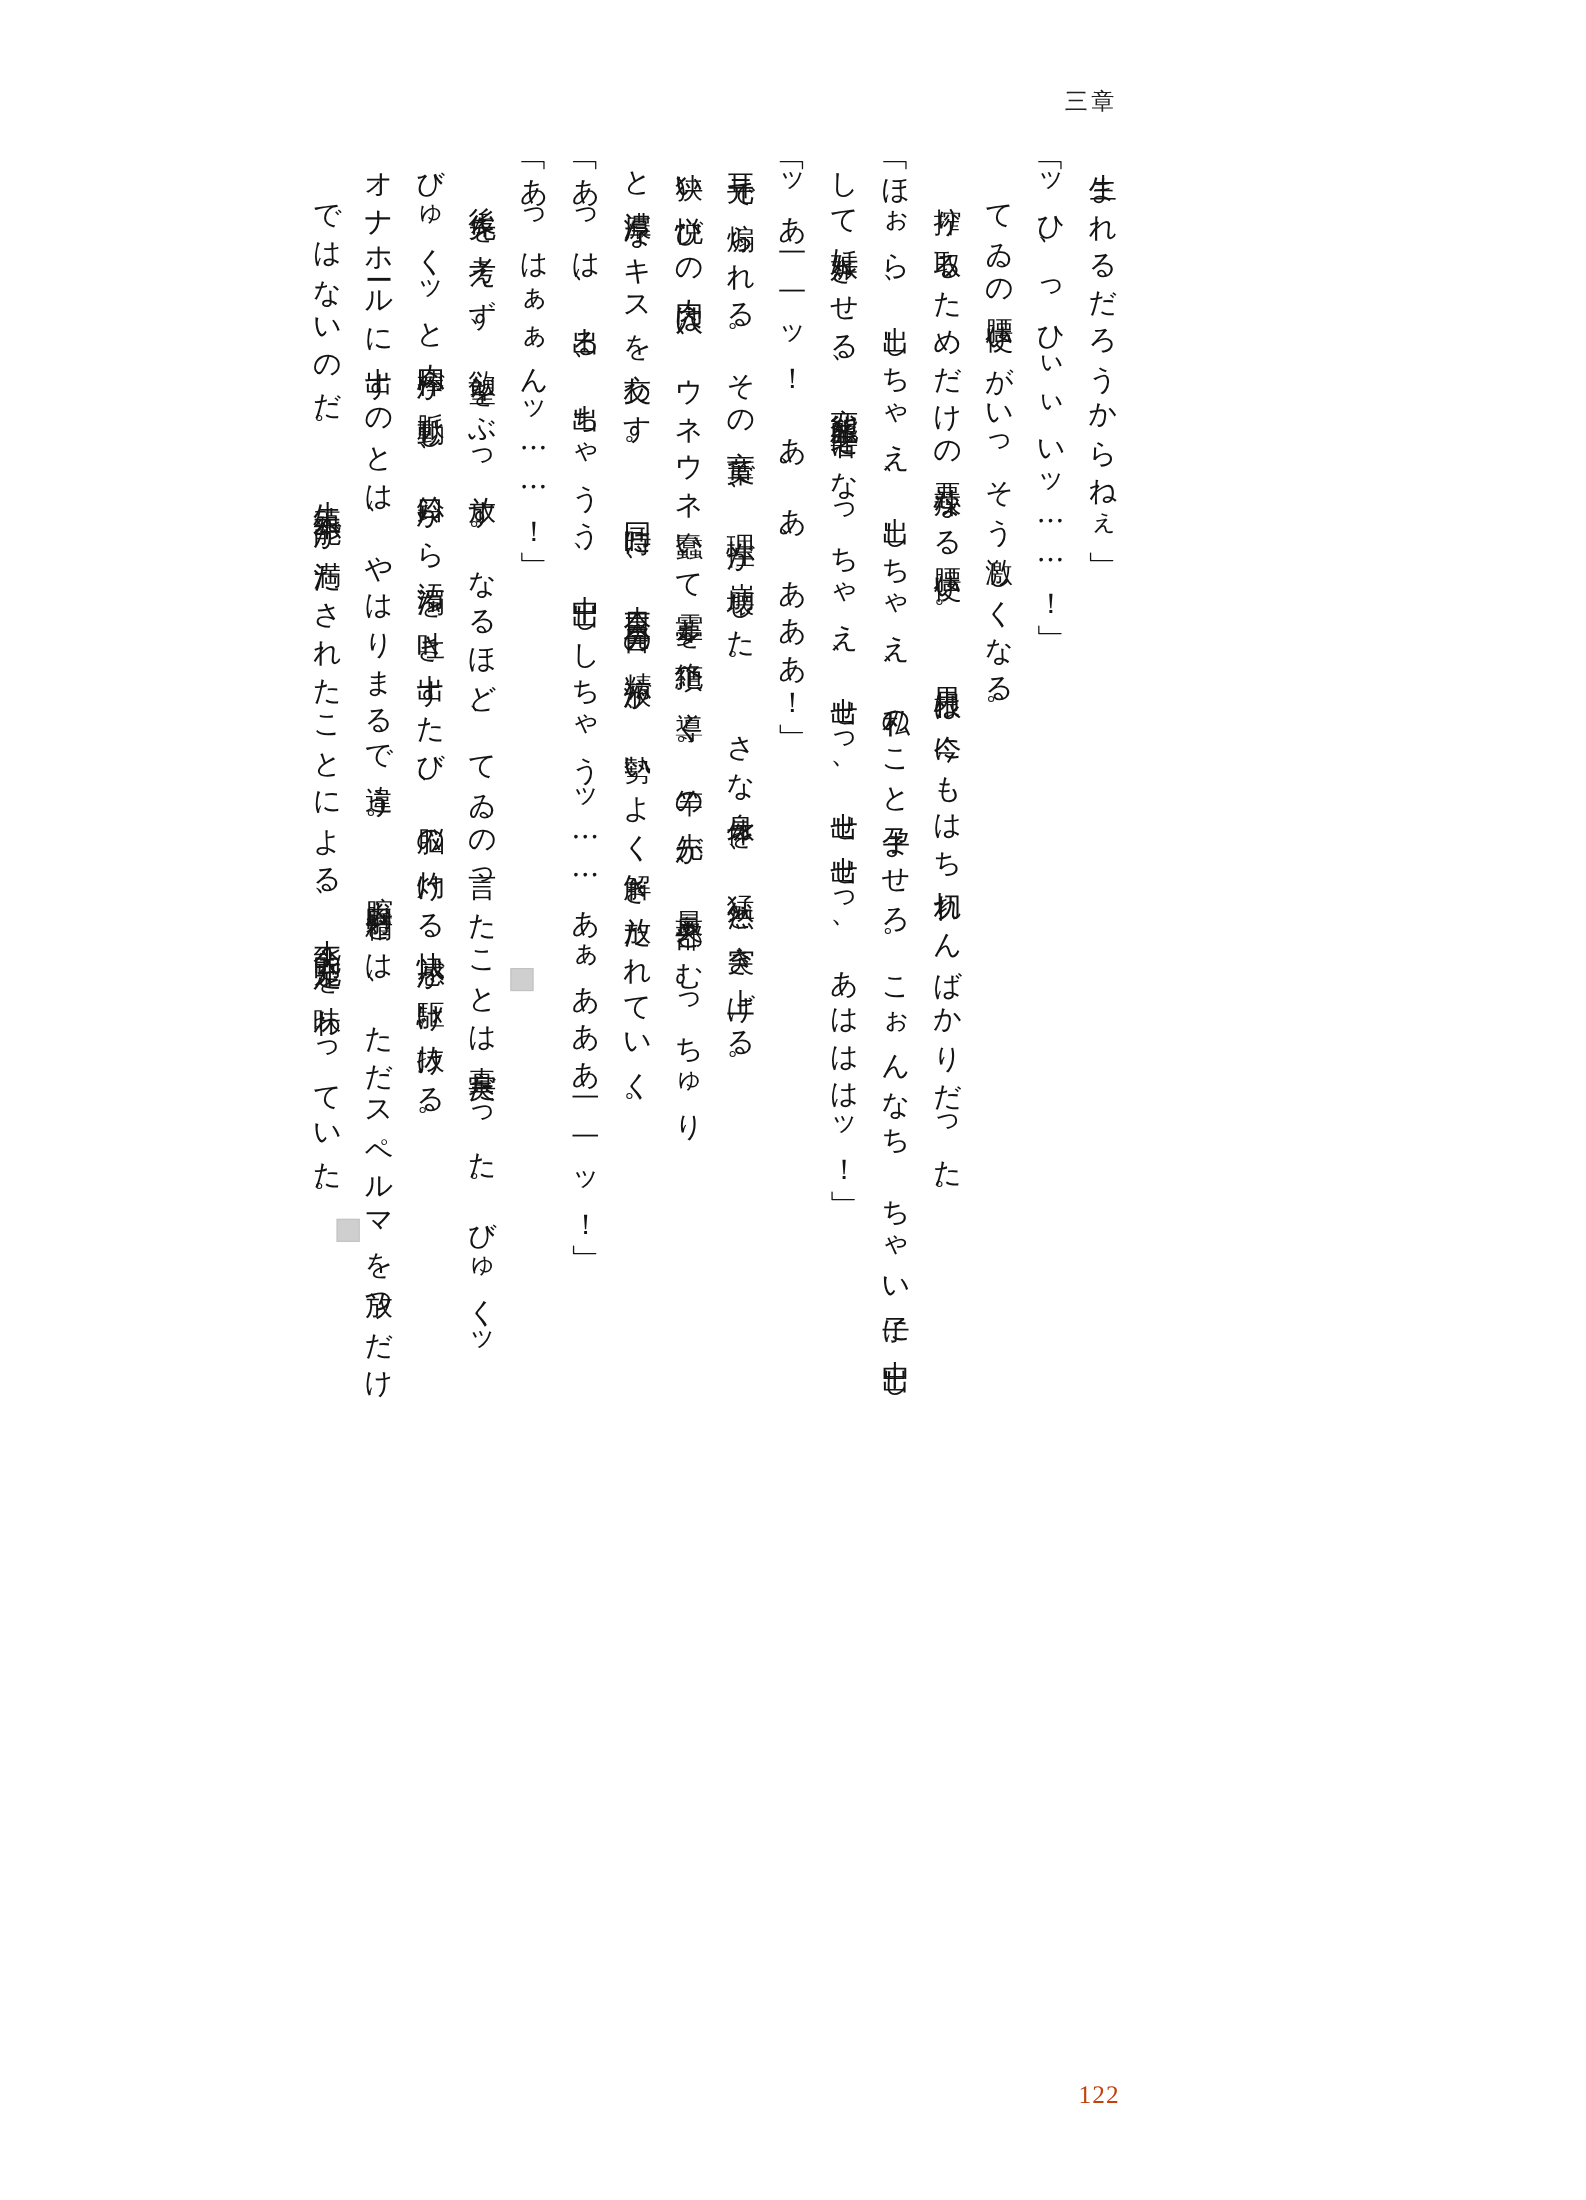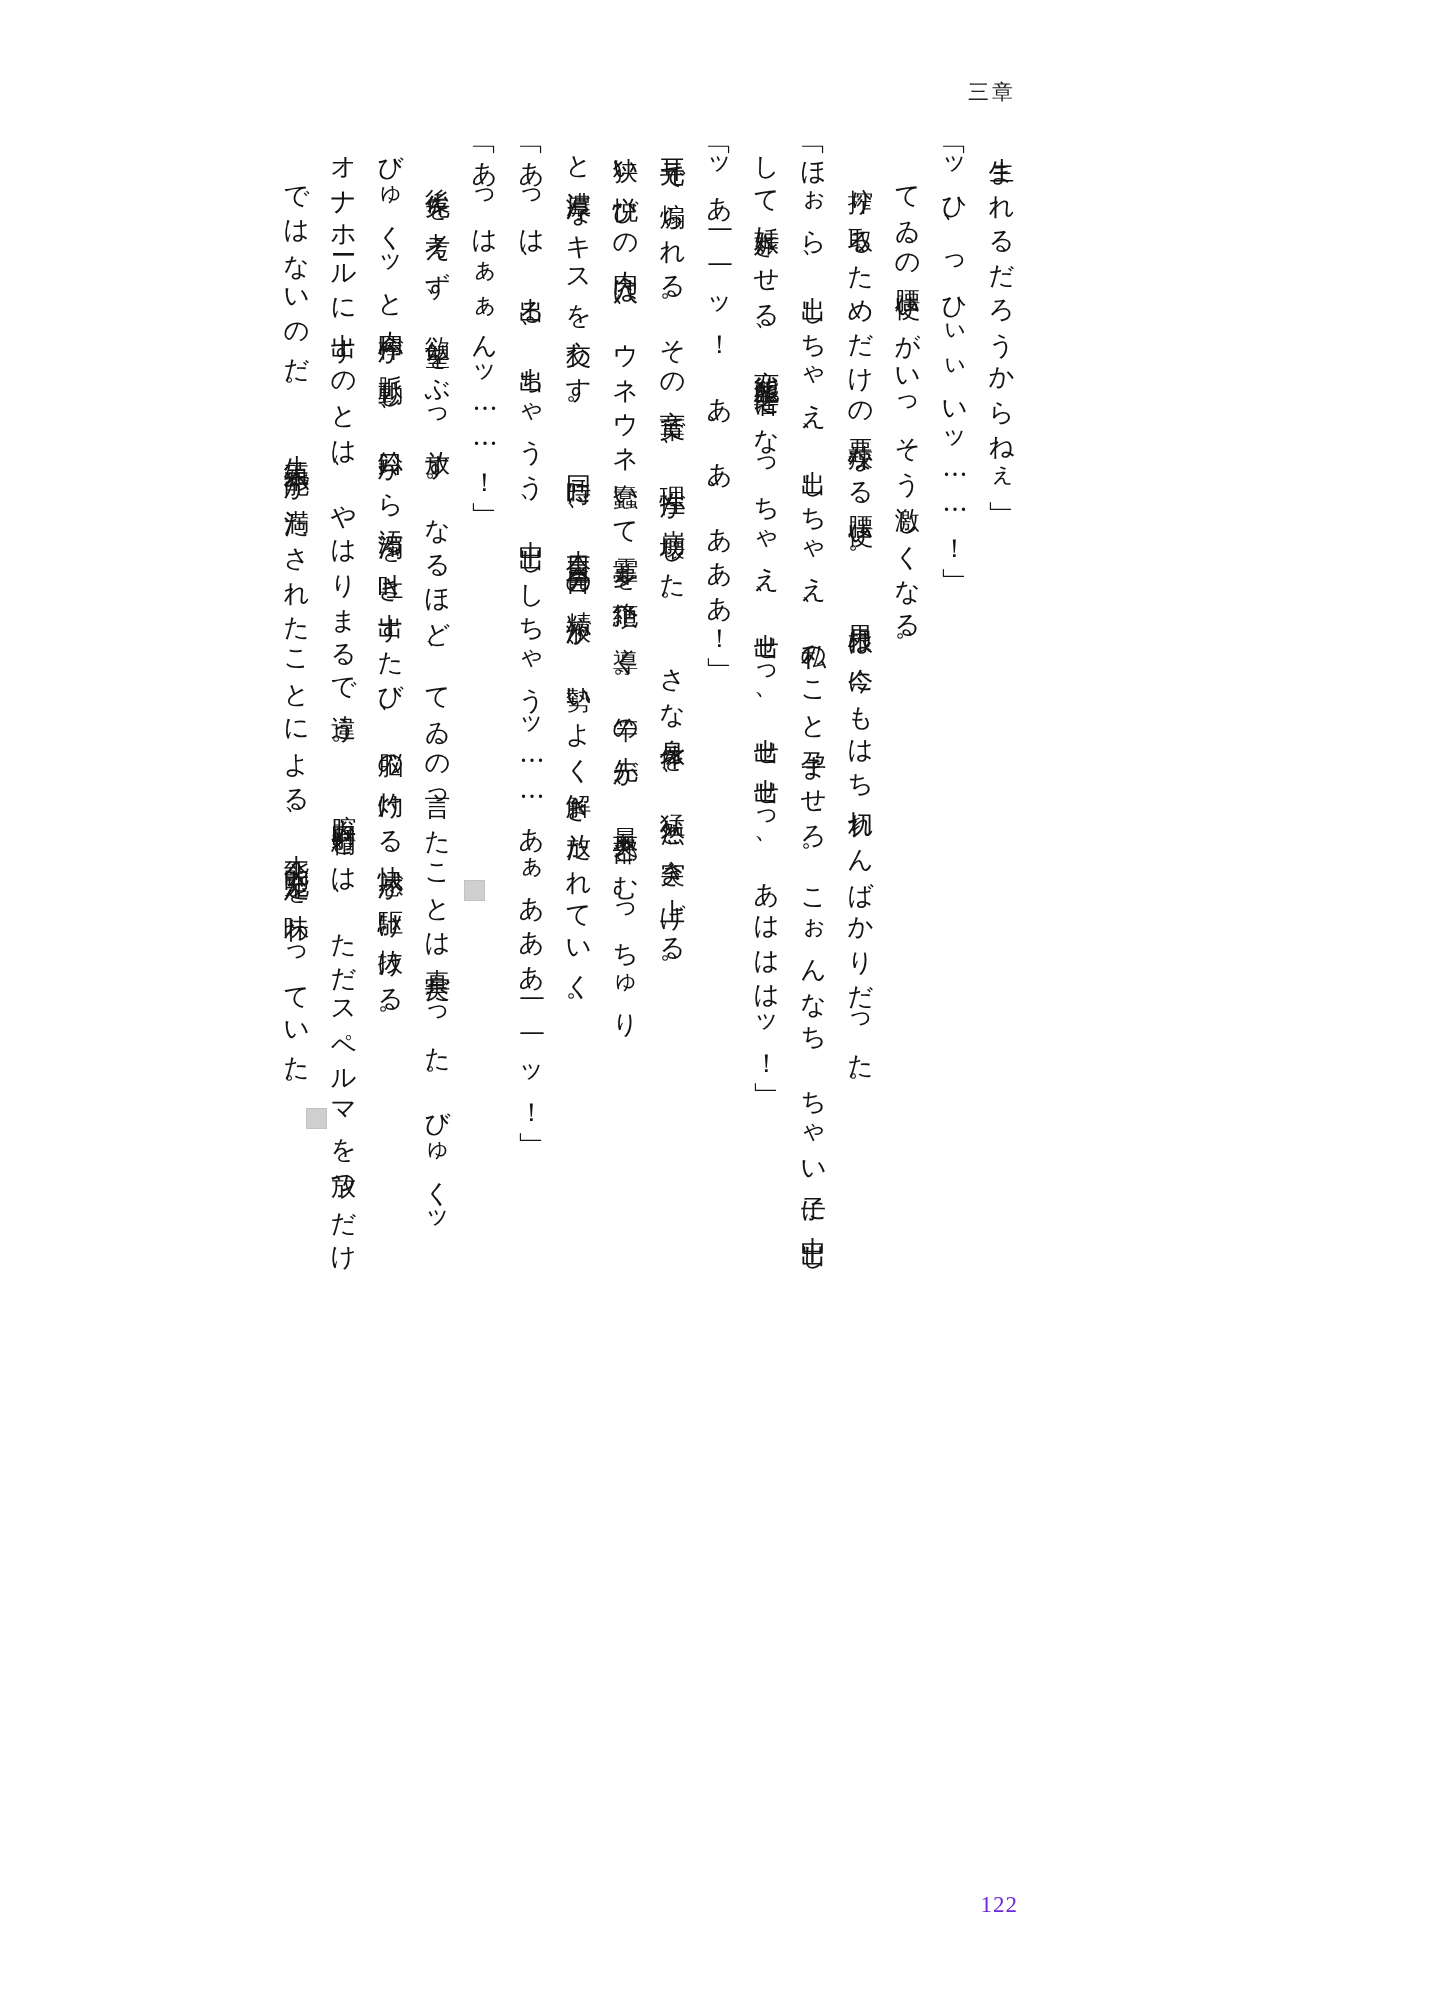--- a/index.html
+++ b/index.html
@@ -35,21 +35,21 @@
     color: #222;
     white-space: nowrap;
   }
 
   
   .folio {
     position: absolute;
     bottom: 82px;
     right: 128px;
     font-size: 23px;
-    color: #6d28d9;
+    color: #c2410c;
     letter-spacing: 1px;
   }
 
   
   .text-block {
     position: absolute;
     top: 138px;
     right: 132px;
     height: 1320px;
     width: 1090px;

